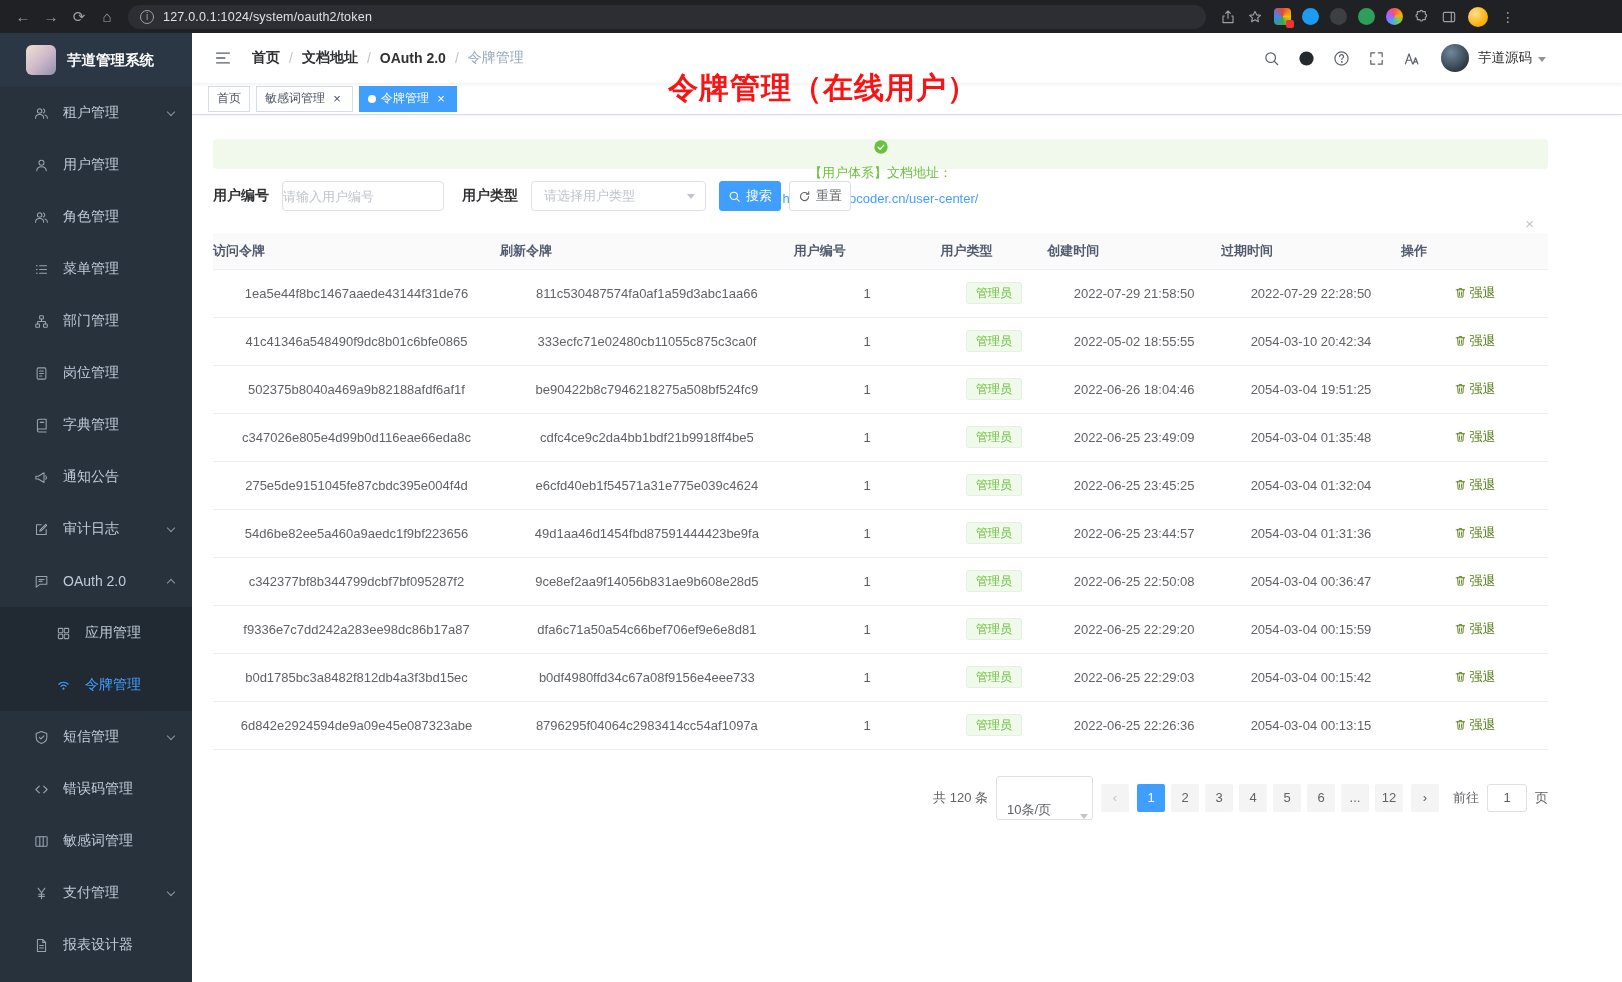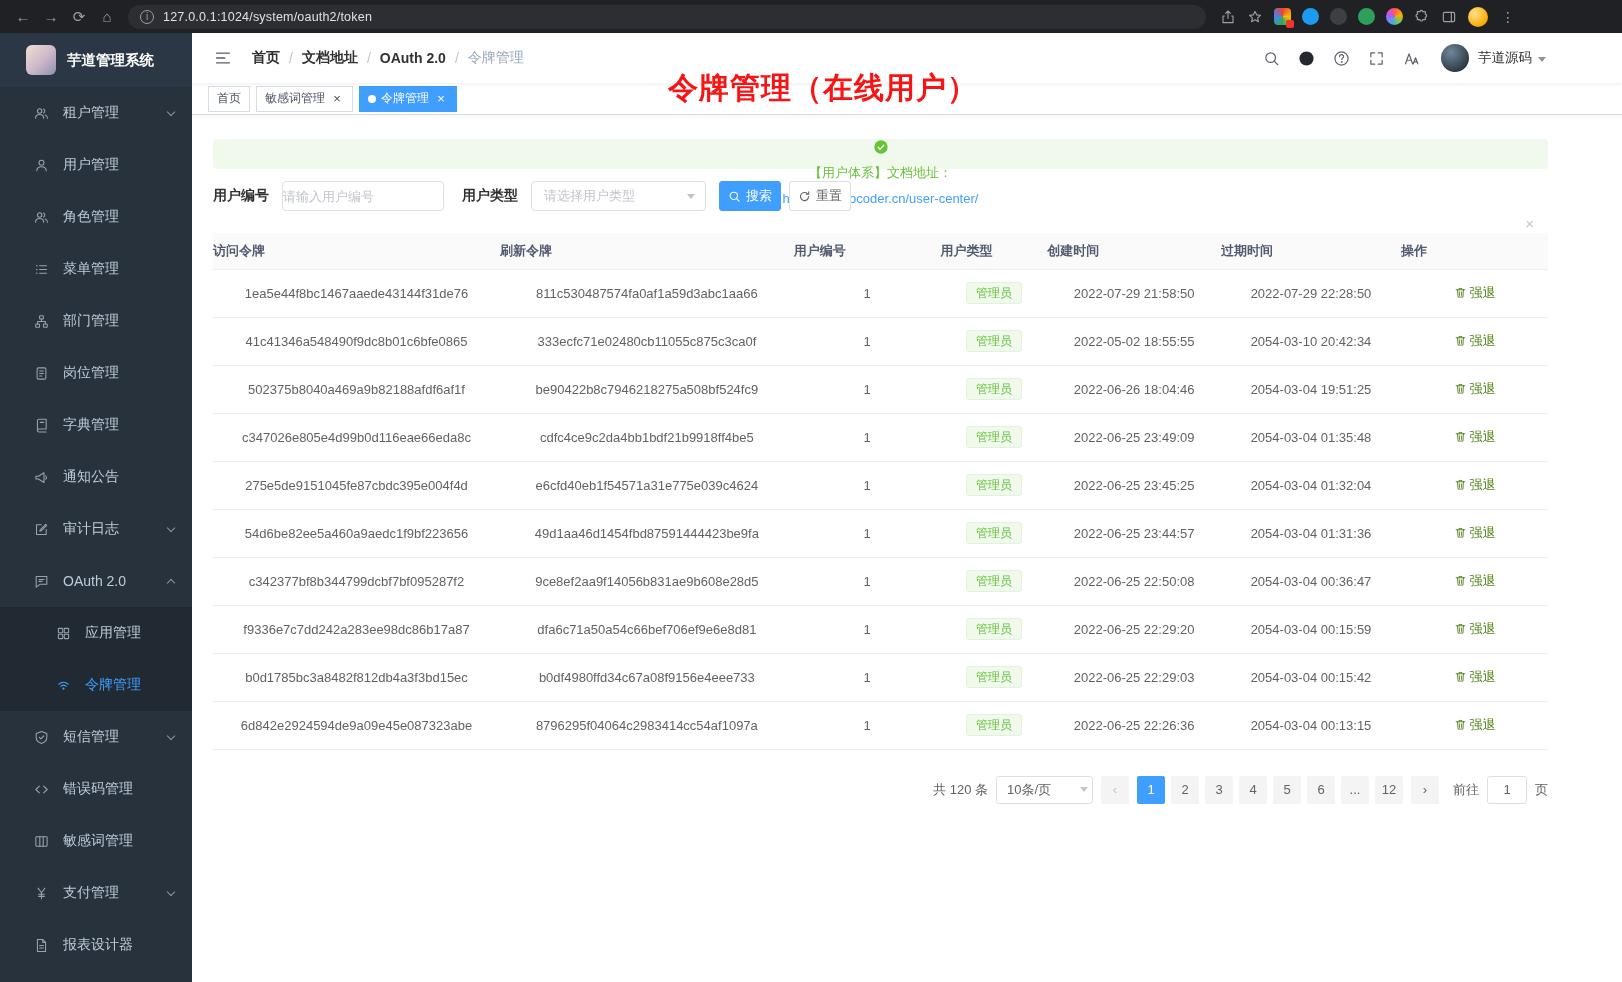--- a/index.html
+++ b/index.html
@@ -87,21 +87,21 @@
   .btn-plain { background:#fff; border:1px solid #dcdfe6; color:#606266; margin-left:8px; }
 
   .tbl { width:100%; border-collapse:collapse; font-size:13px; color:#606266; table-layout:fixed; }
   .tbl thead th { height:36px; background:#fafafa; color:#515a6e; font-weight:700; font-size:13px; border-bottom:1px solid #ebeef5; text-align:left; }
   .tbl tbody td { height:48px; border-bottom:1px solid #ebeef5; text-align:center; white-space:nowrap; overflow:hidden; }
   .tag-admin { display:inline-block; padding:2px 9px; font-size:12px; line-height:16px; color:#67c23a; background:#f0f9eb; border:1px solid #e1f3d8; border-radius:3px; }
   .op-link { color:#4d7c0f; display:inline-flex; align-items:center; gap:3px; cursor:pointer; text-decoration:none; }
   .op-link .ic { width:13px; height:13px; stroke-width:1.6; }
 
   .pagination { display:flex; align-items:center; justify-content:flex-end; gap:8px; margin-top:26px; font-size:13px; color:#606266; }
-  .page-size { width:97px; height:28px; border:1px solid #dcdfe6; border-radius:3px; display:flex; align-items:center; justify-content:space-between; padding:0 4px 0 10px; cursor:pointer; background:#fff; }
+  .page-size { width:97px; height:44px; border:1px solid #dcdfe6; border-radius:3px; display:flex; align-items:flex-end; justify-content:space-between; padding:0 4px 0 10px; cursor:pointer; background:#fff; }
   .pager-pages { display:inline-flex; gap:6px; }
   .page-btn { min-width:28px; height:28px; background:#f4f4f5; border:none; border-radius:2px; color:#606266; font-size:13px; cursor:pointer; font-family:inherit; padding:0 5px; }
   .page-btn.active { background:#409eff; color:#fff; }
   .page-btn.prev { color:#c0c4cc; }
   .goto-label { margin-left:6px; }
   .goto-input { width:40px; height:28px; border:1px solid #dcdfe6; border-radius:3px; text-align:center; font-size:13px; color:#606266; outline:none; font-family:inherit; }
 
   
   .annotation { position:absolute; left:668px; top:68px; font-size:30px; font-weight:700; color:#f81414; z-index:40; letter-spacing:1px; white-space:nowrap; }
 </style>

